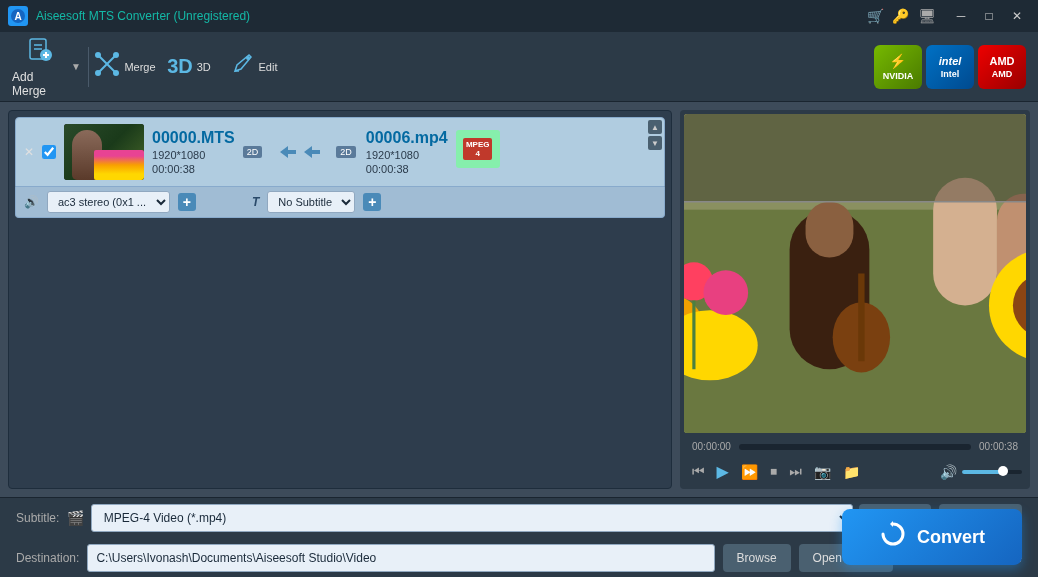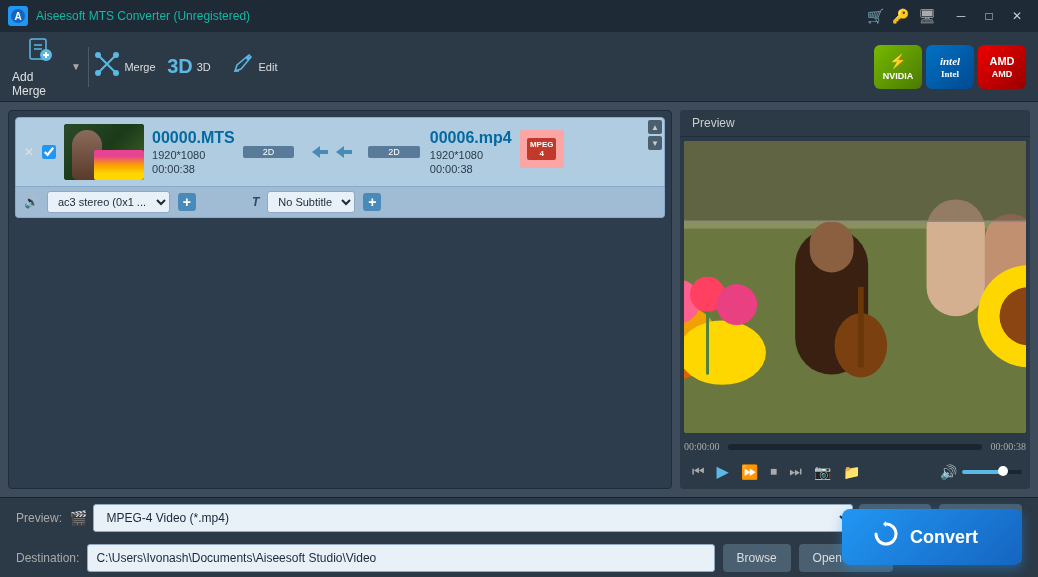--- a/index.html
+++ b/index.html
@@ -104,21 +104,21 @@
     }
     .gpu-badge {
       width: 48px; height: 44px;
       border-radius: 6px;
       display: flex; flex-direction: column;
       align-items: center; justify-content: center;
       font-size: 9px; font-weight: bold; color: white;
       gap: 2px;
     }
     .gpu-badge.nvidia { background: linear-gradient(135deg, #76b900, #4a7a00); }
-    .gpu-badge.intel { background: linear-gradient(135deg, #0071c5, #004a8f); font-family: Liberation Serif, serif; }
+    .gpu-badge.intel { background: linear-gradient(135deg, #0071c5, #004a8f); }
     .gpu-badge.amd { background: linear-gradient(135deg, #e00, #900); }
     .gpu-badge .gpu-logo { font-size: 14px; }
     .gpu-badge .gpu-name { font-size: 9px; }
 
     
     #main {
       display: flex;
       height: calc(577px - 32px - 70px - 80px);
       padding: 8px;
       gap: 8px;
@@ -193,21 +193,21 @@
     .convert-arrows {
       display: flex; align-items: center;
       gap: 2px; padding: 0 8px;
       color: #4a8ab8;
       font-size: 18px;
     }
     .arrow-badge {
       background: #5a7a9a;
       color: white;
       font-size: 9px;
-      padding: 1px 20px;
+      padding: 1px 4px;
       border-radius: 2px;
       margin-right: 2px;
     }
 
     .file-output {
       display: flex; flex-direction: column; gap: 2px;
       color: #1a2a3a; font-size: 11px;
     }
 
     .format-badge {
@@ -275,22 +275,21 @@
     
     .scene-bg {
       position: absolute;
       inset: 0;
       background: linear-gradient(180deg, #c8b890 0%, #8a9060 40%, #6a7840 100%);
     }
 
     
     #progress-row {
       display: flex; align-items: center; gap: 8px;
-      padding: 4px 4px;
-      font-family: Liberation Serif, serif;
+      padding: 4px 12px;
     }
     #progress-track {
       flex: 1;
       height: 6px;
       background: #1a2530;
       border-radius: 3px;
       overflow: hidden;
     }
     #progress-fill {
       height: 100%;
@@ -434,21 +433,21 @@
       background: linear-gradient(135deg, #2196F3, #1565C0);
       border: none;
       color: white;
       padding: 0 30px;
       border-radius: 8px;
       cursor: pointer;
       font-size: 18px;
       font-weight: bold;
       height: 56px;
       min-width: 180px;
-      display: flex; align-items: center; justify-content: flex-start;
+      display: flex; align-items: center; justify-content: center;
       gap: 10px;
       position: absolute;
       right: 16px;
       bottom: 12px;
       box-shadow: 0 4px 12px rgba(33,150,243,0.4);
     }
     .convert-icon {
       font-size: 24px;
     }
 
@@ -604,21 +603,21 @@
           </svg>
         </div>
         <span class="arrow-badge">2D</span>
         <div class="file-output">
           <span class="file-name">00006.mp4</span>
           <span class="file-res">1920*1080</span>
           <span class="file-duration">00:00:38</span>
         </div>
 
         <div class="format-badge">
-          <div style="background:#fca5a5;width:44px;height:38px;border-radius:3px;display:flex;align-items:center;justify-content:center;">
+          <div style="background:#86efac;width:44px;height:38px;border-radius:3px;display:flex;align-items:center;justify-content:center;">
             <div class="mpeg-badge">MPEG<br>4</div>
           </div>
         </div>
 
         <div class="file-scroll-btns">
           <div class="scroll-btn">▲</div>
           <div class="scroll-btn">▼</div>
         </div>
       </div>
 
@@ -632,21 +631,20 @@
         <span class="subtitle-icon">T</span>
         <select class="track-select">
           <option>No Subtitle</option>
         </select>
         <div class="track-add-btn">+</div>
       </div>
     </div>
   </div>
 
   <div id="preview-panel">
-    <div id="preview-title">Preview</div>
     <div id="preview-video">
       <div class="preview-img">
         <div class="scene-bg"></div>
 
         <svg style="position:absolute;inset:0;width:100%;height:100%;" viewBox="0 0 342 200" preserveAspectRatio="xMidYMid slice">
 
           <rect width="342" height="200" fill="#8a9060"></rect>
 
           <rect x="0" y="60" width="342" height="140" fill="#6a7840"></rect>
 
@@ -704,21 +702,21 @@
           <div class="volume-fill"></div>
           <div class="volume-thumb"></div>
         </div>
       </div>
     </div>
   </div>
 </div>
 
 <div id="bottom-bar" style="position:relative;">
   <div class="bottom-row1">
-    <span class="bottom-label">Preview:</span>
+    <span class="bottom-label">Subtitle:</span>
     <div class="profile-select-wrap">
       <span class="profile-icon">🎬</span>
       <select class="profile-select">
         <option>MPEG-4 Video (*.mp4)</option>
       </select>
       <span style="color:#666;margin-left:-18px;pointer-events:none;font-size:10px;">▼</span>
     </div>
     <button class="settings-btn">Settings</button>
     <button class="apply-btn">Apply to All</button>
   </div>

